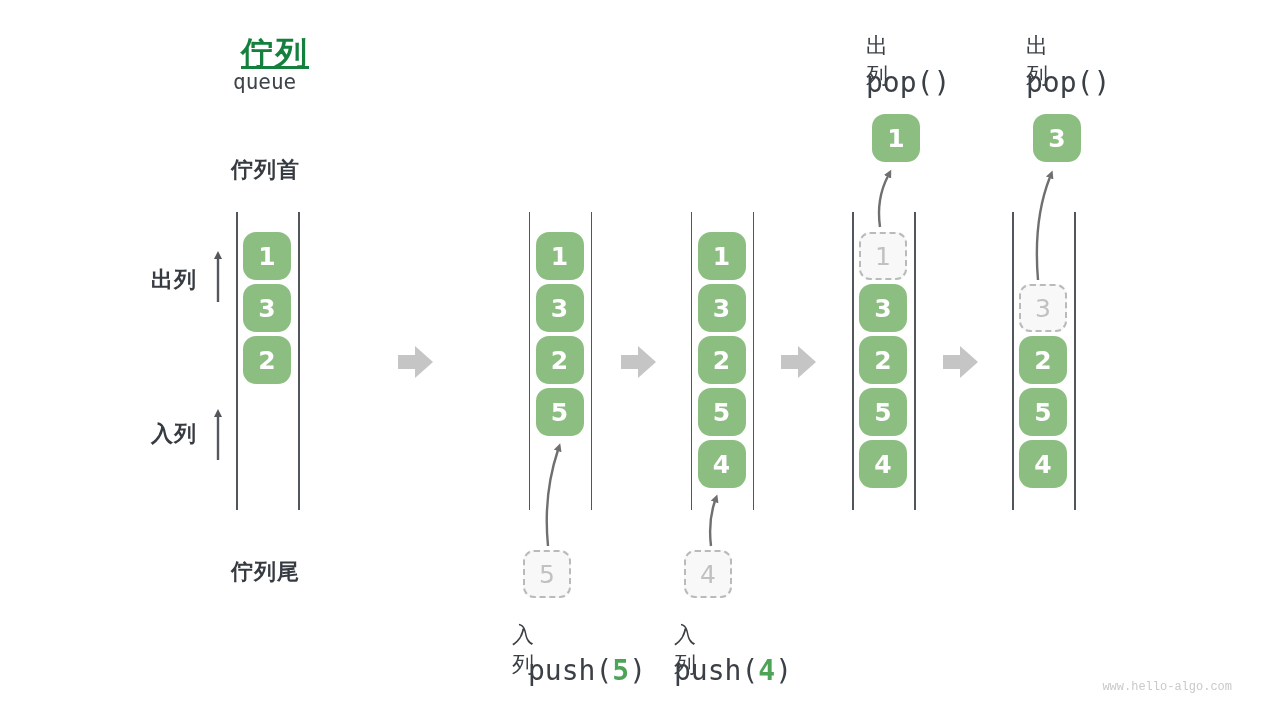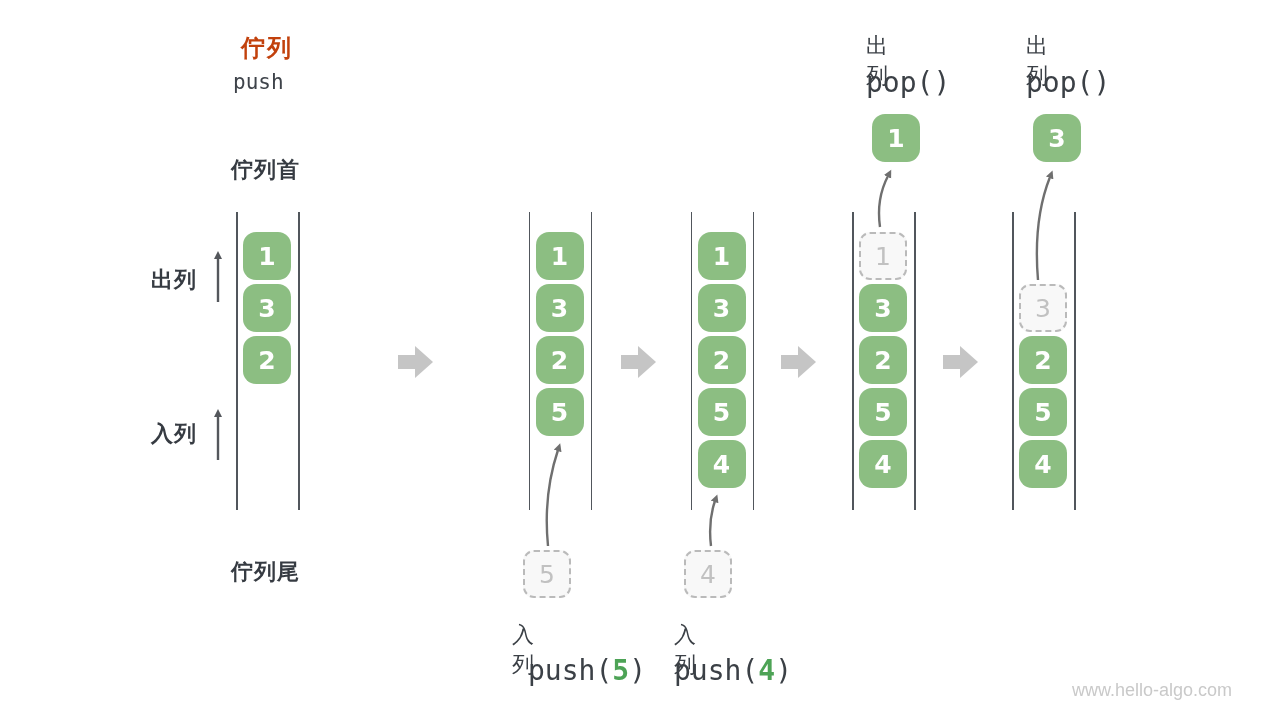--- a/index.html
+++ b/index.html
@@ -1,49 +1,49 @@
 <!DOCTYPE html>
 <html><head>
 <meta charset="utf-8">
 <style>
   html,body{margin:0;padding:0;background:#fff;}
   #canvas{
     position:relative;width:1280px;height:720px;background:#ffffff;
     font-family:"Liberation Sans","DejaVu Sans",sans-serif;overflow:hidden;
   }
   .abs{position:absolute;}
-  .title-zh{font-size:24px;font-weight:700;color:#c2410c;letter-spacing:2px;}
+  .title-zh{font-size:32px;font-weight:700;color:#15803d;letter-spacing:2px;text-decoration:underline;}
   .title-en{font-size:21px;color:#3E434A;font-family:"DejaVu Sans Mono","Liberation Mono",monospace;}
   .cn-bold{font-size:22px;font-weight:700;color:#363B42;letter-spacing:1px;}
   .op-zh{font-size:22px;font-weight:500;color:#3B4046;letter-spacing:1px;}
   .op-code{font-size:28px;color:#3B4046;font-family:"DejaVu Sans Mono","Liberation Mono",monospace;white-space:nowrap;}
   .op-code .arg{color:#4DA356;font-weight:700;}
   .wall{position:absolute;width:1.6px;background:#51565C;}
   .qbox{
     position:absolute;width:48px;height:48px;border-radius:13px;background:#8CBE82;
     color:#fff;font-size:25px;font-weight:700;display:flex;align-items:center;justify-content:center;
     font-family:"DejaVu Sans","Liberation Sans",sans-serif;
   }
   .ghost{
     background:#F8F8F8;border:2px dashed #BABABA;color:#C1C1C1;font-weight:400;
     width:44px;height:44px;border-radius:11px;
   }
   .watermark{
-    font-size:18px;color:#C9C9C9;font-family:Liberation Sans, sans-serif;
+    font-size:12px;color:#C9C9C9;font-family:Liberation Mono, monospace;
     width:200px;text-align:right;
   }
   svg{position:absolute;left:0;top:0;}
 </style>
 </head>
 <body>
 
 <div id="canvas">
 
   <div class="abs title-zh" style="left:241px;top:32px;">佇列</div>
-  <div class="abs title-en" style="left:233px;top:70px;">push</div>
+  <div class="abs title-en" style="left:233px;top:70px;">queue</div>
 
   <div class="abs cn-bold" style="left:231px;top:155px;">佇列首</div>
   <div class="abs cn-bold" style="left:231px;top:557px;">佇列尾</div>
 
   <div class="abs cn-bold" style="left:151px;top:265px;">出列</div>
   <div class="abs cn-bold" style="left:151px;top:419px;">入列</div>
 
   <svg width="1280" height="720">
     <defs>
       <marker id="tipDark" markerUnits="userSpaceOnUse" markerWidth="12" markerHeight="12" refX="1" refY="4" orient="auto">

